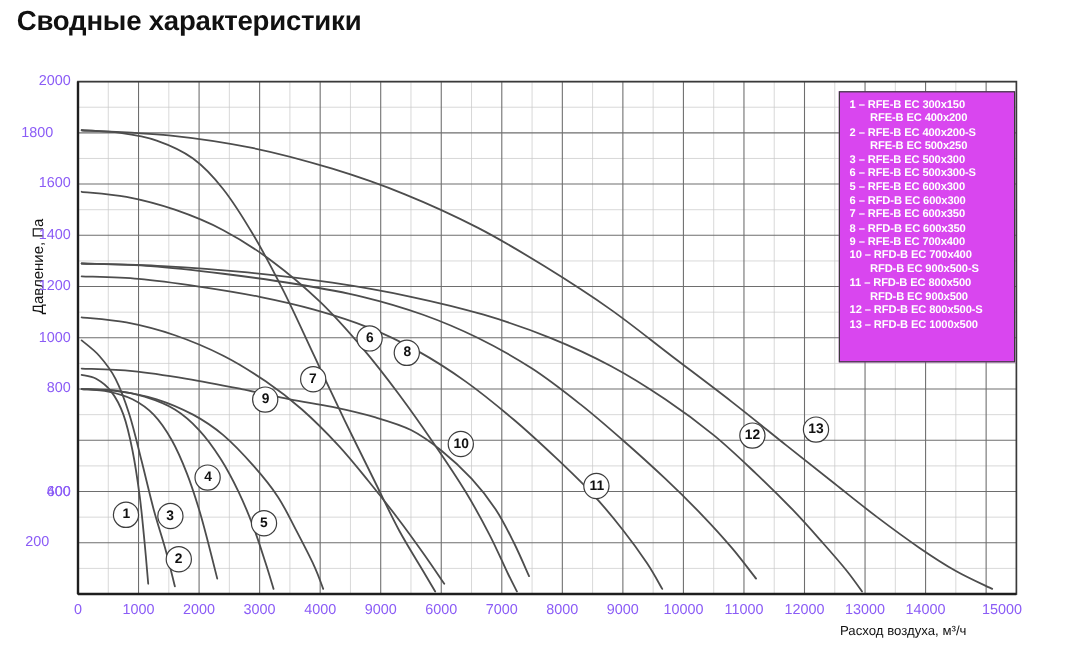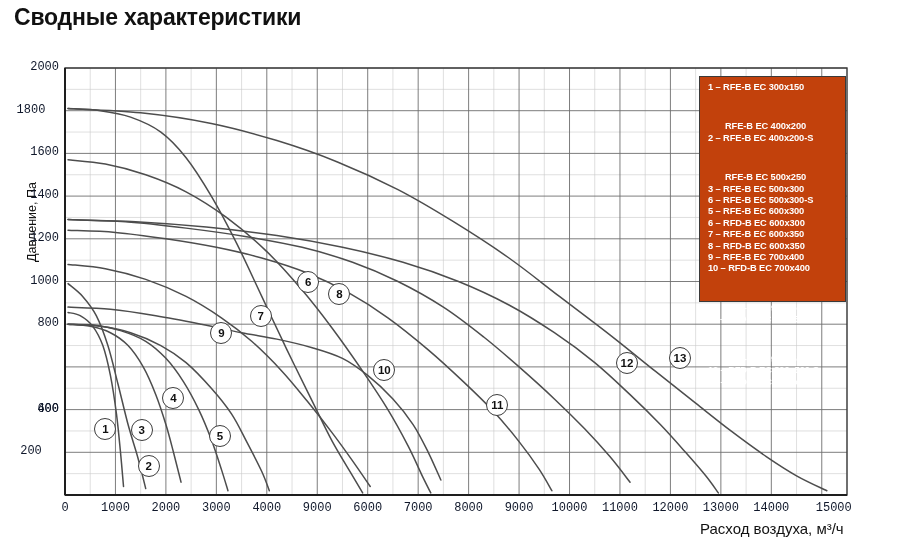--- a/index.html
+++ b/index.html
@@ -39,61 +39,59 @@
     width: 140px;
     text-align: center;
     transform: rotate(-90deg);
     font-size: 12.5px;
     color: #111;
   }
   #x-axis-title {
     position: absolute;
     left: 700px;
     top: 520px;
-    font-size: 15px;
+    font-size: 11px;
     color: #111;
     white-space: nowrap;
   }
   .tick-label {
     position: absolute;
     font-size: 12px;
-    color: #0f172a;
+    color: #8b5cf6;
     white-space: nowrap;
-    font-family: Liberation Mono, monospace;
   }
   .y-tick-label {
     text-align: right;
   }
   .x-tick-label {
     text-align: center;
   }
   
   #legend {
     position: absolute;
     left: 699px;
     top: 76px;
     width: 147px;
     height: 226px;
-    background: #c2410c;
+    background: #d946ef;
     border: 1px solid #3a3a3a;
     color: #ffffff;
     padding: 5px 0 0 0;
     box-sizing: border-box;
   }
   .legend-row {
     font-size: 9.3px;
     font-weight: bold;
     line-height: 11.4px;
     padding-left: 8px;
     white-space: nowrap;
     letter-spacing: -0.1px;
   }
   .legend-row.cont {
     padding-left: 25px;
-    margin-top: 28px;
   }
   
   .callout {
     position: absolute;
     width: 22px;
     height: 22px;
     border-radius: 50%;
     background: #ffffff;
     border: 1.3px solid #3d3d3d;
     font-size: 11.5px;

